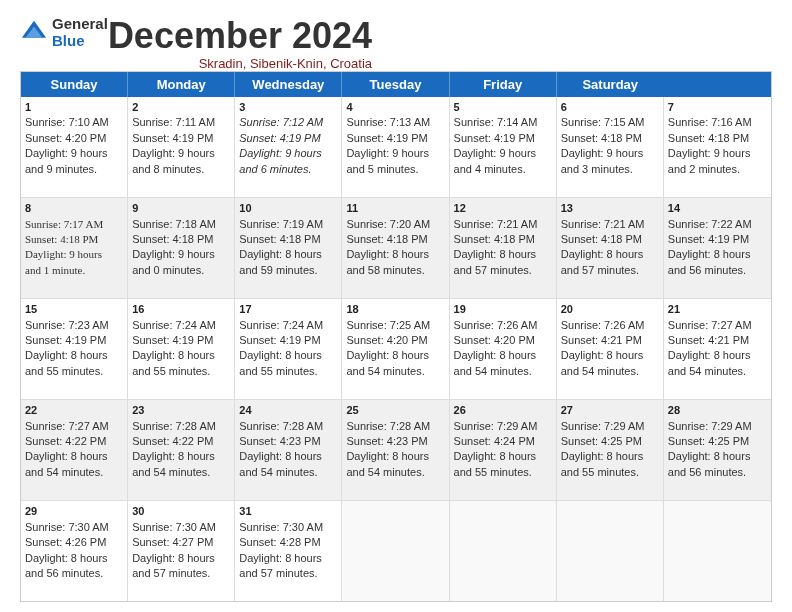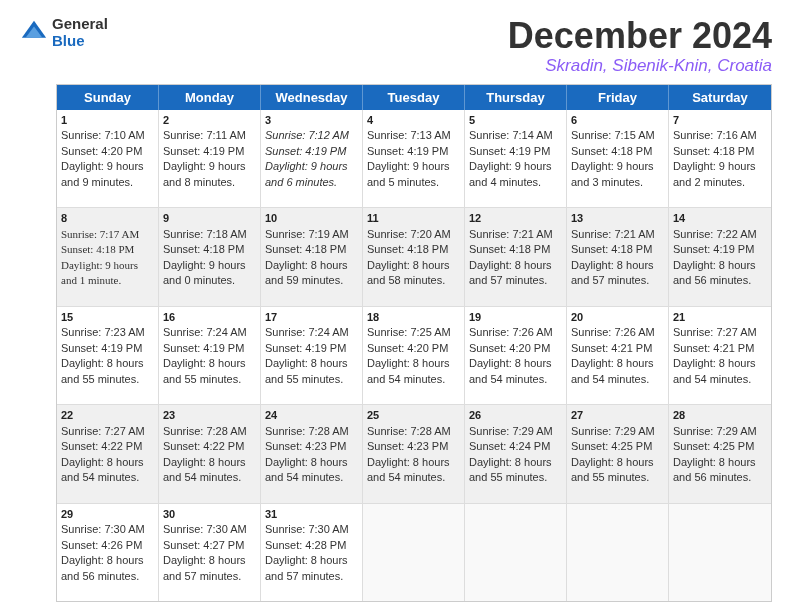--- a/index.html
+++ b/index.html
@@ -12,23 +12,22 @@
     }
     .page {
       width: 792px;
       height: 612px;
       padding: 16px 20px 10px 20px;
       display: flex;
       flex-direction: column;
     }
     .header {
       display: flex;
-      justify-content: space-between;
       align-items: flex-start;
-      margin-bottom: 8px;
+      margin-bottom: 0;
     }
     .logo {
       display: flex;
       align-items: center;
       gap: 4px;
     }
     .logo-text {
       display: flex;
       flex-direction: column;
       line-height: 1.1;
@@ -50,30 +49,28 @@
     .title-block {
       text-align: right;
     }
     .main-title {
       font-size: 36px;
       font-weight: bold;
       color: #333;
       line-height: 1.1;
     }
     .subtitle {
-      font-size: 17px;
-      color: #8b5cf6;
-      font-style: italic;
+      font-size: 13px;
+      color: #7f1d1d;
     }
     .calendar {
       flex: 1;
       display: flex;
       flex-direction: column;
       border: 1px solid #ccc;
-      margin-left: 36px;
     }
     .cal-header-row {
       display: grid;
       grid-template-columns: repeat(7, 1fr);
       background: #1a6abf;
     }
     .cal-header-cell {
       color: #fff;
       font-size: 13px;
       font-weight: bold;
@@ -139,21 +136,20 @@
       <div class="subtitle">Skradin, Sibenik-Knin, Croatia</div>
     </div>
   </div>
 
   <div class="calendar">
     <div class="cal-header-row" id="cal-header">
         <div class="cal-header-cell">Sunday</div>
         <div class="cal-header-cell">Monday</div>
         <div class="cal-header-cell">Wednesday</div>
         <div class="cal-header-cell">Tuesday</div>
-        <div class="cal-header-cell">Thursday</div>
         <div class="cal-header-cell">Friday</div>
         <div class="cal-header-cell">Saturday</div>
       </div>
     <div class="cal-body" id="cal-body">
         <div class="cal-row">
           <div class="cal-cell"><span class="day-num">1</span><span class="cell-text" style="white-space: pre-line;">Sunrise: 7:10 AM
 Sunset: 4:20 PM
 Daylight: 9 hours
 and 9 minutes.</span></div>
           <div class="cal-cell"><span class="day-num">2</span><span class="cell-text" style="white-space: pre-line;">Sunrise: 7:11 AM

